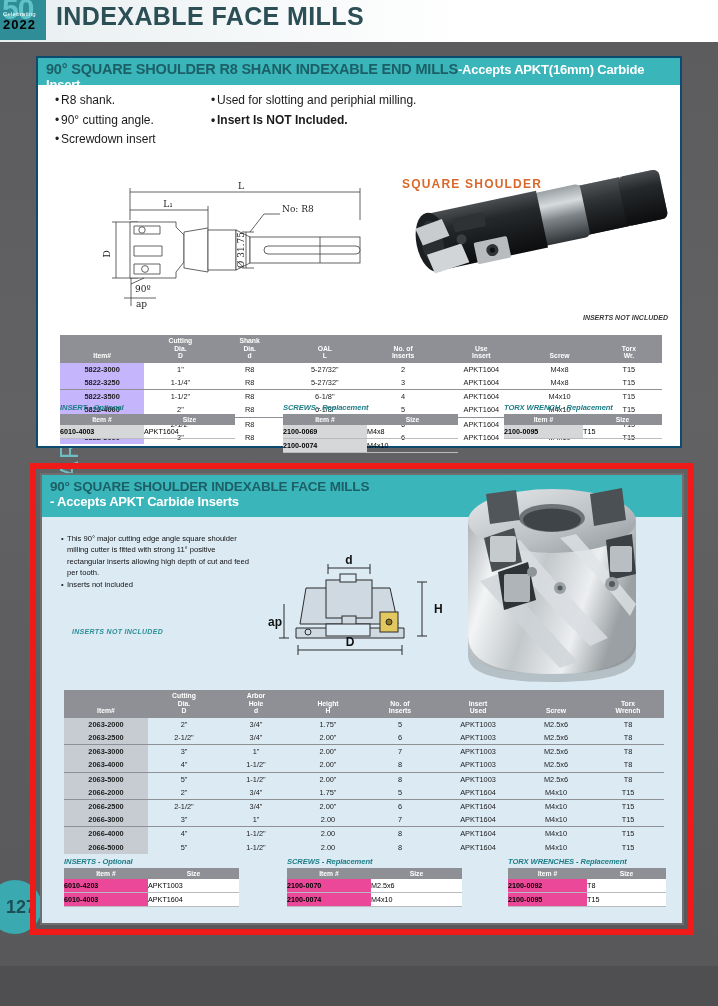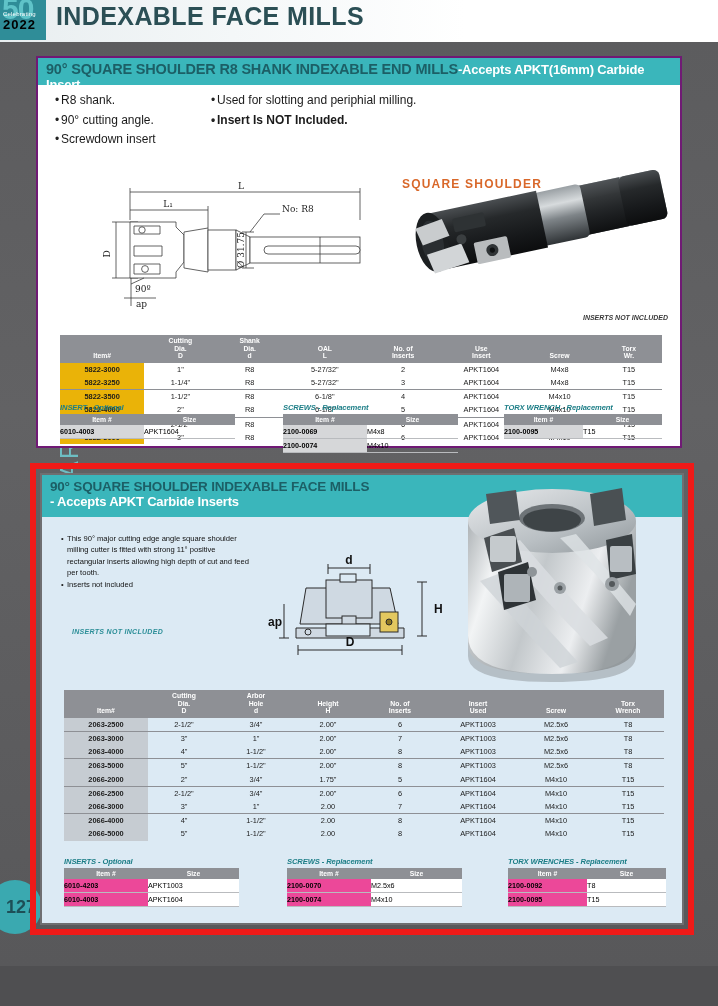--- a/index.html
+++ b/index.html
@@ -69,21 +69,21 @@
     background:#3ab6bb;color:#1c5f66;
     font-weight:bold;padding:4px 8px 5px 8px;box-sizing:border-box;
   }
   .t1{font-size:14.5px;letter-spacing:-.2px;line-height:1.05;}
   .t1 .wht{color:#ffffff;font-size:13px;}
   .t2a{font-size:13.5px;letter-spacing:-.2px;line-height:1.1;}
   .t2b{font-size:13px;color:#ffffff;letter-spacing:-.2px;line-height:1.1;}
 
   
   #panel1{left:36px;top:56px;width:646px;height:392px;
-          border:2px solid #701a75;box-sizing:border-box;background:#ffffff;}
+          border:2px solid #0c4a6e;box-sizing:border-box;background:#ffffff;}
   #p1head{height:27px;}
   .bullets{font-size:12px;color:#1a1a1a;line-height:1.55;}
   .bullets li{margin:0 0 1px 0;}
   ul.bl{margin:0;padding-left:9px;list-style:none;}
   ul.bl li:before{content:"\2022";color:#222;display:inline-block;width:6px;margin-left:-6px;}
 
   #p1bullets1{position:absolute;left:14px;top:33px;width:150px;}
   #p1bullets2{position:absolute;left:170px;top:33px;width:230px;}
   .bold-b{font-weight:bold;}
 
@@ -95,21 +95,21 @@
   
   table.spec{border-collapse:collapse;width:100%;font-size:7.4px;color:#1b1b1b;}
   table.spec th{
     background:#8e9095;color:#ffffff;font-size:6.8px;font-weight:bold;
     padding:2px 1px 3px 1px;vertical-align:bottom;line-height:1.12;text-align:center;
   }
   table.spec td{text-align:center;padding:2.1px 1px;}
   table.spec td.item{font-weight:bold;}
   .grey-rows td.item{background:#d6d7d9;}
   .grey-rows tr td{background:#ffffff;}
-  .grey-rows tr td.item{background:#eab308;}
+  .grey-rows tr td.item{background:#c4b5fd;}
   .grey-rows tr.sep td{border-top:1px solid #8e9095;}
 
   .blue-rows td{background:#dceaf4;}
   .blue-rows td.item{background:#c6ccd2;font-weight:bold;}
   .blue-rows tr.sep td{border-top:1px solid #8e9095;}
 
   #p1table{position:absolute;left:22px;top:277px;width:602px;}
 
   
   .mini{position:absolute;}
@@ -424,20 +424,30 @@
             <th style="width:12%"><span>Arbor</span><br><span>Hole</span><br><span>d</span></th>
             <th style="width:12%"><span>Height</span><br><span>H</span></th>
             <th style="width:12%"><span>No. of</span><br><span>Inserts</span></th>
             <th style="width:14%"><span>Insert</span><br><span>Used</span></th>
             <th style="width:12%"><span>Screw</span></th>
             <th style="width:12%"><span>Torx</span><br><span>Wrench</span></th>
           </tr>
         </thead>
         <tbody class="blue-rows">
           <tr>
+              <td class="item">2063-2000</td>
+              <td>2"</td>
+              <td>3/4"</td>
+              <td>1.75"</td>
+              <td>5</td>
+              <td>APKT1003</td>
+              <td>M2.5x6</td>
+              <td>T8</td>
+            </tr>
+          <tr>
               <td class="item">2063-2500</td>
               <td>2-1/2"</td>
               <td>3/4"</td>
               <td>2.00"</td>
               <td>6</td>
               <td>APKT1003</td>
               <td>M2.5x6</td>
               <td>T8</td>
             </tr>
           <tr class="sep">

